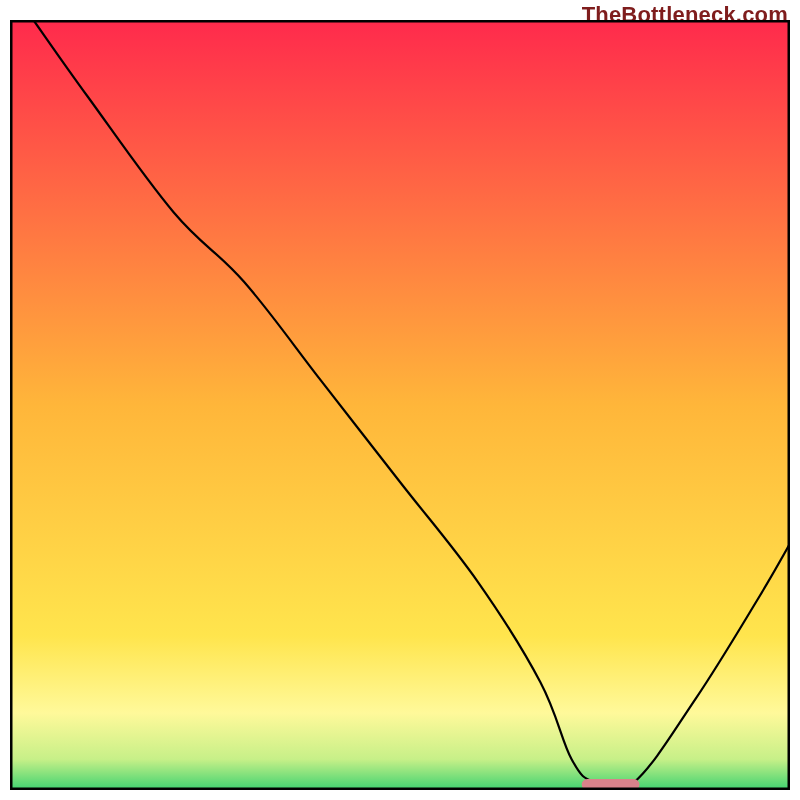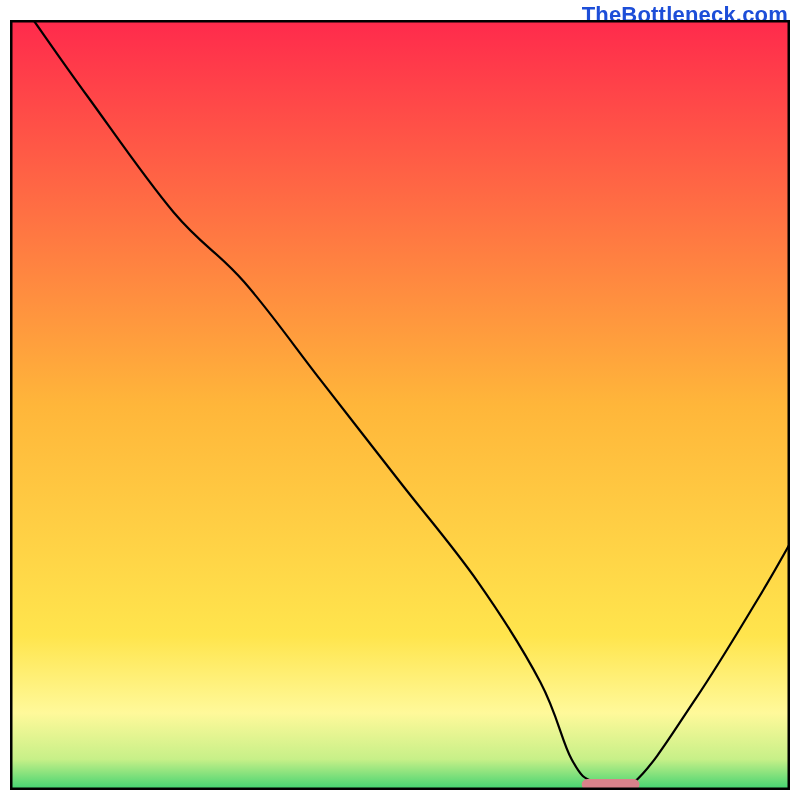--- a/index.html
+++ b/index.html
@@ -15,21 +15,21 @@
     width: 800px;
     height: 800px;
   }
   .watermark {
     position: absolute;
     top: 2px;
     right: 12px;
     font-family: Arial, Helvetica, sans-serif;
     font-size: 22px;
     font-weight: 600;
-    color: #1d4ed8;
+    color: #7f1d1d;
     letter-spacing: 0.2px;
   }
   .plot {
     position: absolute;
     
     left: 10px;
     right: 10px;
     top: 20px;
     bottom: 10px;
   }

